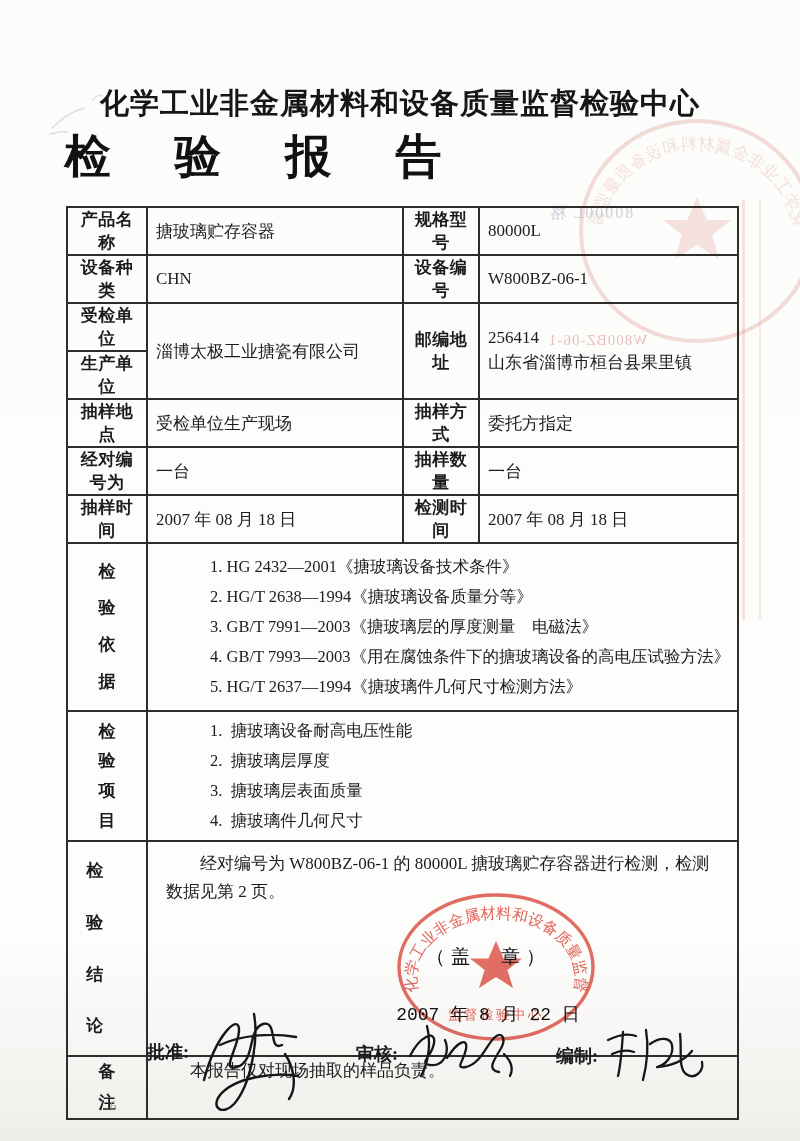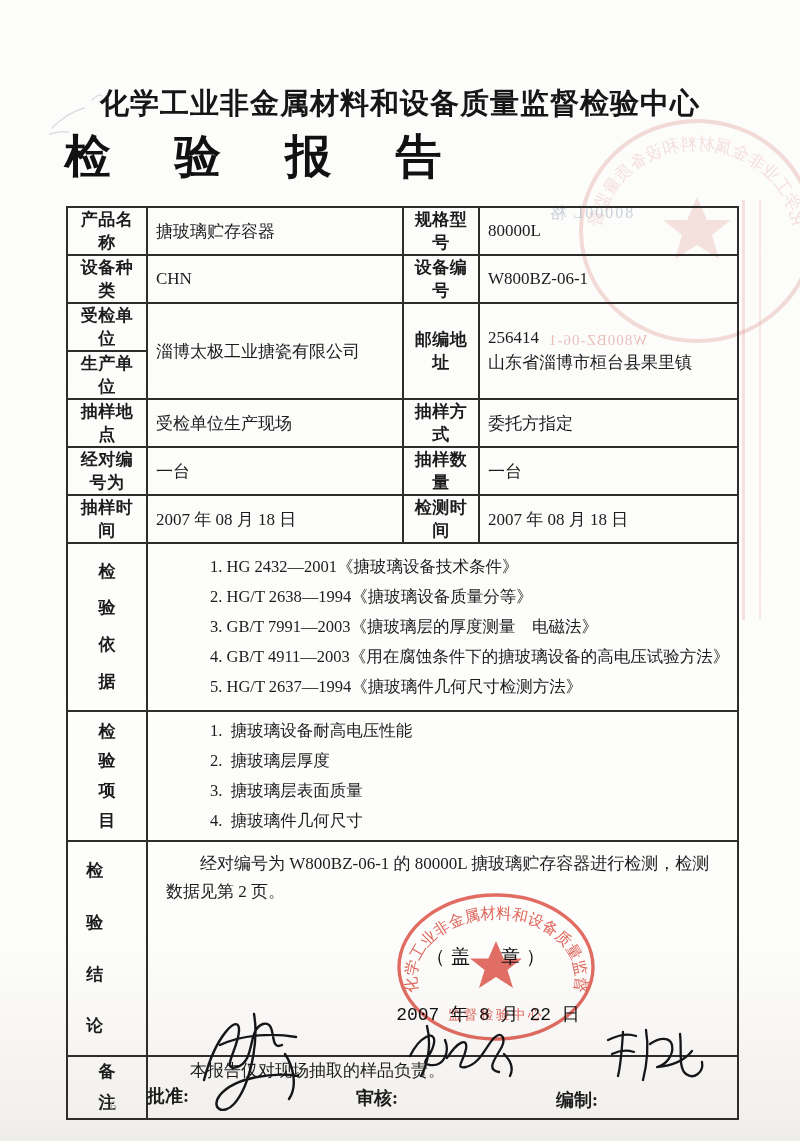--- a/index.html
+++ b/index.html
@@ -79,21 +79,21 @@
   .stamp-date{
     position:absolute;left:240px;top:160px;width:200px;
     font-size:18px;text-align:center;color:#111;z-index:3;font-family:Liberation Mono, monospace;
   }
   .stamp-svg{position:absolute;left:238px;top:40px;z-index:2;opacity:.9;mix-blend-mode:multiply;}
   
   .remark-text{font-size:17px;text-indent:2em;line-height:1.6;vertical-align:top;}
   td.remark-cell{vertical-align:top;padding-top:8px;}
   
   .sig-row{position:absolute;left:0;top:1022px;width:800px;height:100px;}
-  .sig-label{position:absolute;font-size:18px;font-weight:700;margin-top:44px;}
+  .sig-label{position:absolute;font-size:18px;font-weight:700;}
   .sig-svg{position:absolute;}
   .pencil-mark{position:absolute;left:110px;top:1098px;font-size:13px;color:#9aa0a6;transform:rotate(-8deg);}
   
   .artifact{position:absolute;pointer-events:none;}
   .bleed-stamp{left:572px;top:112px;opacity:.30;transform:scaleX(-1);}
   .mirror-gray{
     left:548px;top:203px;font-size:16px;color:#a9b3bf;opacity:.6;
     transform:scaleX(-1);letter-spacing:2px;
   }
   .mirror-red1{
@@ -191,21 +191,21 @@
 
     <tr style="height:168px">
       <td class="vcell">
         <div class="vlabel lh-basis">检验依据</div>
       </td>
       <td colspan="3">
         <div class="list-block">
           <div>1. HG 2432—2001《搪玻璃设备技术条件》</div>
           <div>2. HG/T 2638—1994《搪玻璃设备质量分等》</div>
           <div>3. GB/T 7991—2003《搪玻璃层的厚度测量　电磁法》</div>
-          <div>4. GB/T 4911—2003《用在腐蚀条件下的搪玻璃设备的高电压试验方法》</div>
+          <div>4. GB/T 7993—2003《用在腐蚀条件下的搪玻璃设备的高电压试验方法》</div>
           <div>5. HG/T 2637—1994《搪玻璃件几何尺寸检测方法》</div>
         </div>
       </td>
     </tr>
 
     <tr style="height:120px">
       <td class="vcell">
         <div class="vlabel lh-items">检验项目</div>
       </td>
       <td colspan="3">

